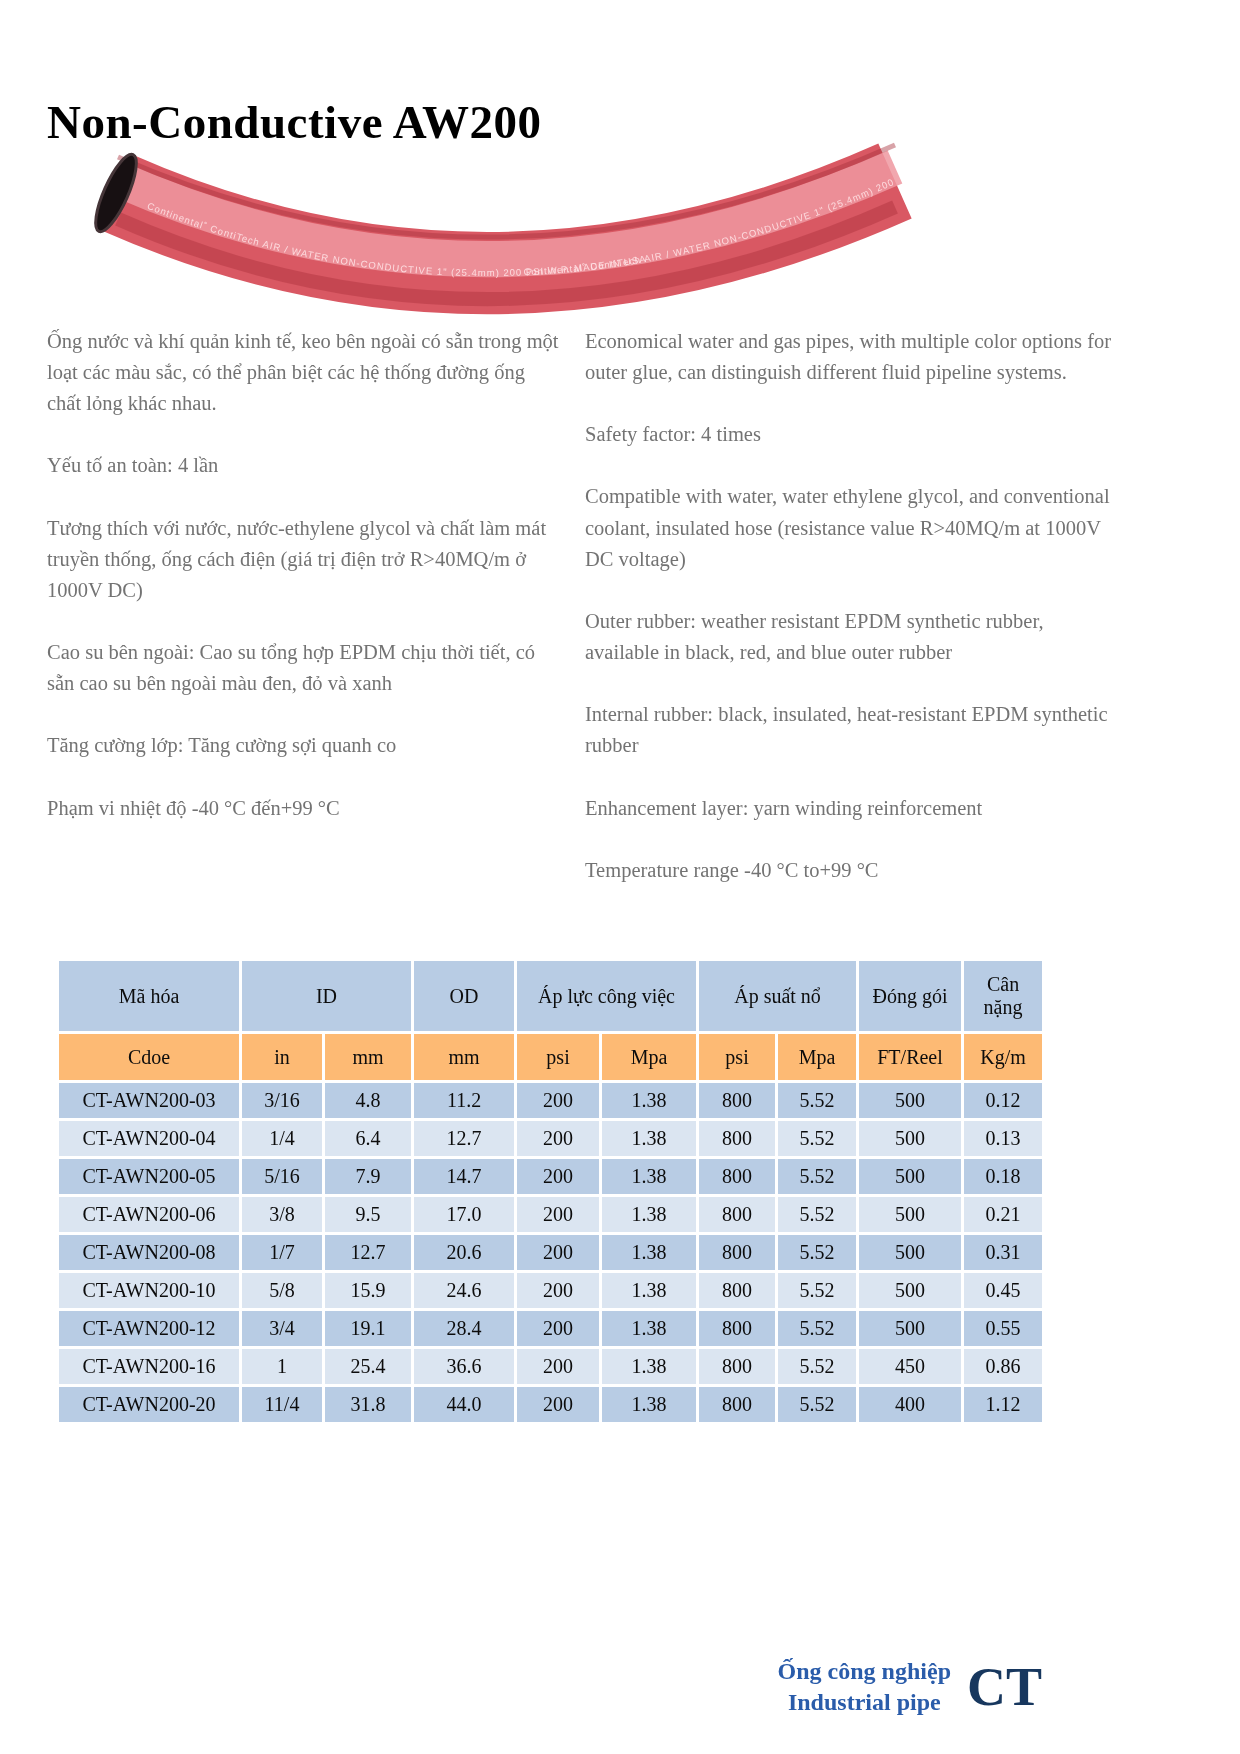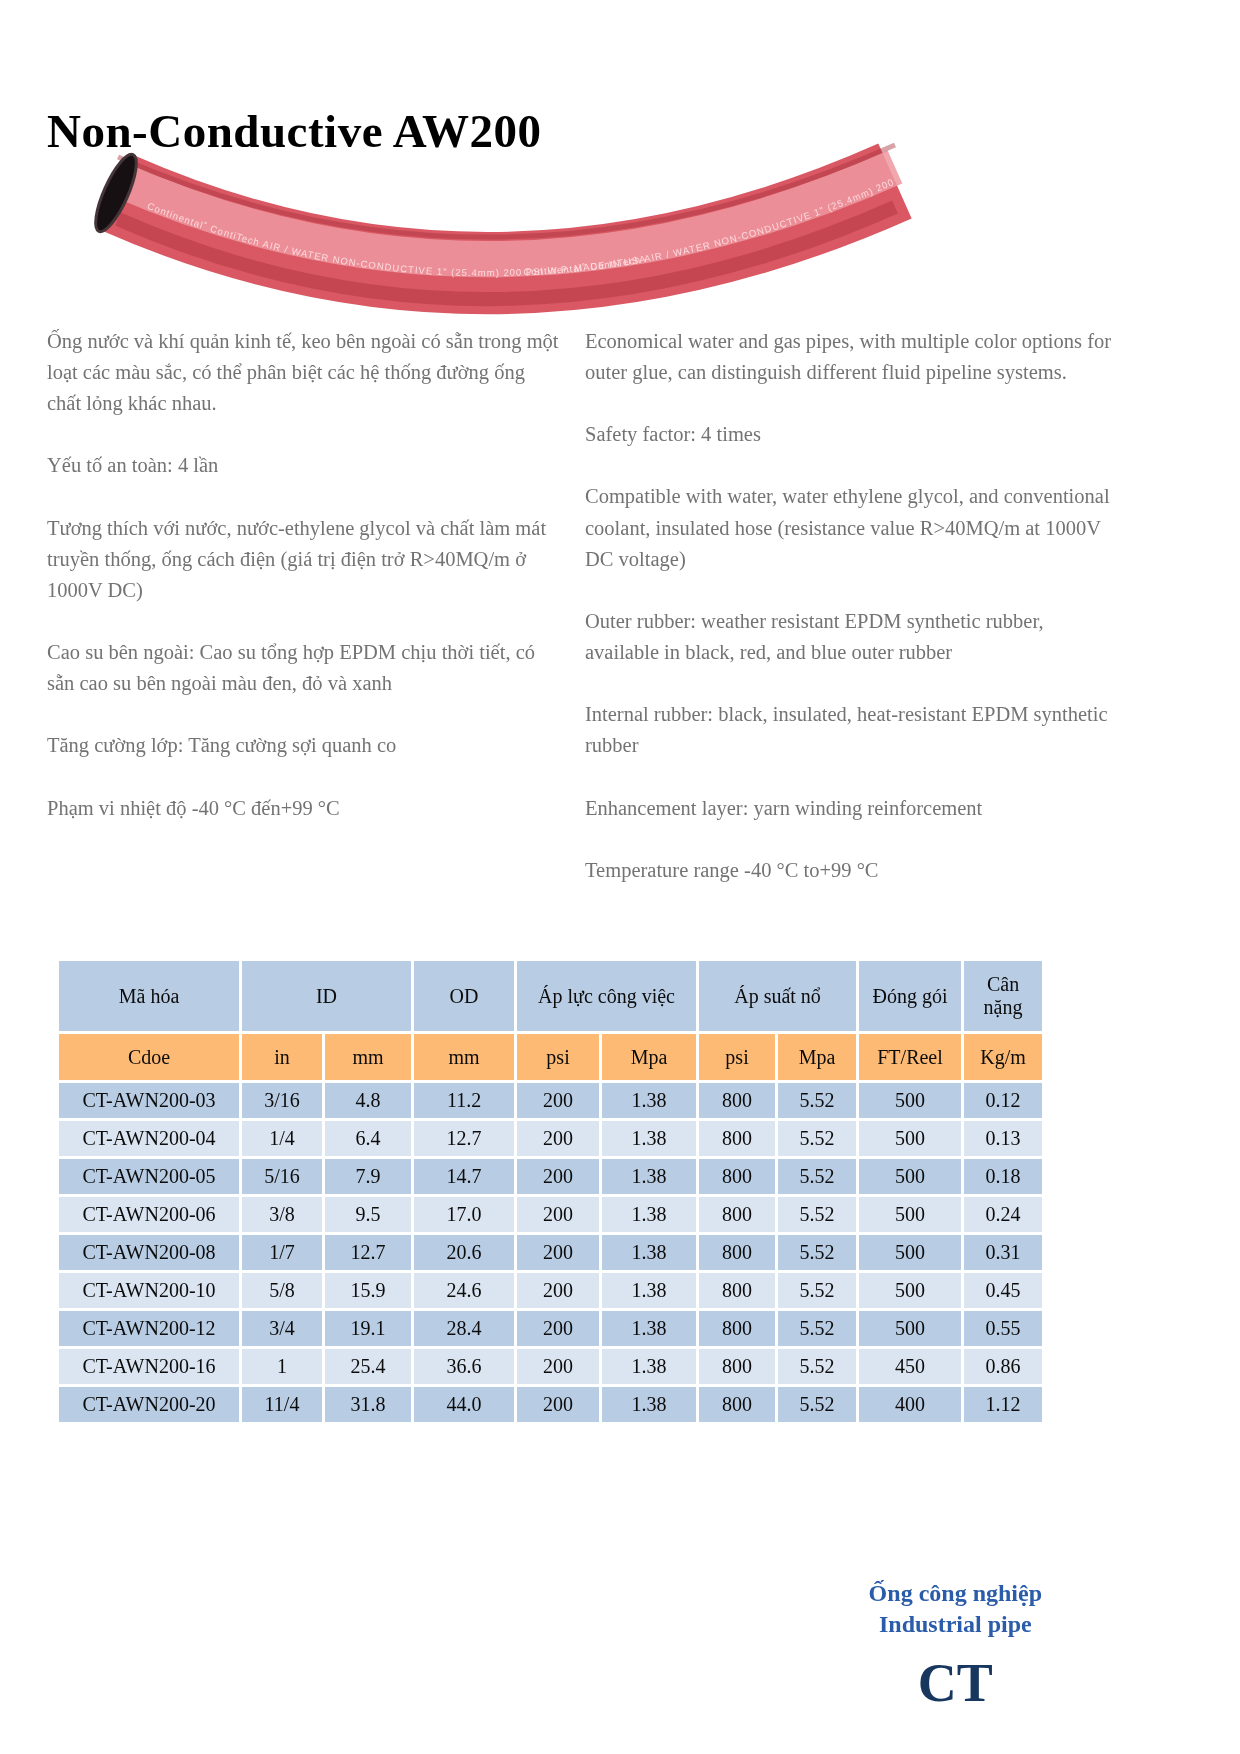--- a/index.html
+++ b/index.html
@@ -2,21 +2,21 @@
 <html><head>
 <meta charset="utf-8">
 <style>
   html,body{margin:0;padding:0;background:#888;}
   .page{
     position:relative;width:1240px;height:1754px;background:#ffffff;
     margin:0 auto;overflow:hidden;
     font-family:"Liberation Serif","DejaVu Serif",serif;color:#111;
   }
   .title{
-    position:absolute;left:47px;top:73px;width:1100px;
+    position:absolute;left:47px;top:64px;width:1100px;
     font-size:47px;font-weight:bold;letter-spacing:.5px;color:#000;
   }
   .hose-wrap{position:absolute;left:55px;top:118px;width:880px;height:215px;}
   .col{position:absolute;top:326px;font-size:20.5px;line-height:1.52;color:#737373;}
   .col-left{left:47px;width:516px;}
   .col-right{left:585px;width:528px;}
   .col p{margin:0 0 31px 0;}
   .spec-table{
     position:absolute;left:56px;top:958px;width:986px;
     border-collapse:separate;border-spacing:3px;table-layout:fixed;
@@ -25,21 +25,21 @@
   .spec-table th,.spec-table td{
     text-align:center;vertical-align:middle;font-weight:normal;
     padding:2px 2px;color:#0c0c0c;
   }
   .spec-table .grp th{background:#b8cce4;height:66px;}
   .spec-table .units td{background:#fdba74;height:42px;}
   .spec-table tbody tr td{height:31px;}
   .spec-table tbody tr:nth-child(odd) td{background:#b8cce4;}
   .spec-table tbody tr:nth-child(even) td{background:#dbe5f1;}
   .footer{
-    position:absolute;right:198px;bottom:44px;display:flex;align-items:center;gap:16px;flex-direction:column;
+    position:absolute;right:198px;bottom:36px;display:flex;align-items:center;gap:16px;
   }
   .footer .lines{text-align:center;font-weight:bold;font-size:24px;line-height:1.3;color:#2a5caa;}
   .footer .logo{font-size:54px;font-weight:bold;color:#17375e;line-height:1;}
 </style>
 </head>
 <body>
 
 <div class="page">
 
   <h1 class="title">Non-Conductive AW200</h1>
@@ -161,21 +161,21 @@
         <tr>
           <td>CT-AWN200-06</td>
           <td>3/8</td>
           <td>9.5</td>
           <td>17.0</td>
           <td>200</td>
           <td>1.38</td>
           <td>800</td>
           <td>5.52</td>
           <td>500</td>
-          <td>0.24</td>
+          <td>0.21</td>
         </tr>
         <tr>
           <td>CT-AWN200-08</td>
           <td>1/7</td>
           <td>12.7</td>
           <td>20.6</td>
           <td>200</td>
           <td>1.38</td>
           <td>800</td>
           <td>5.52</td>

